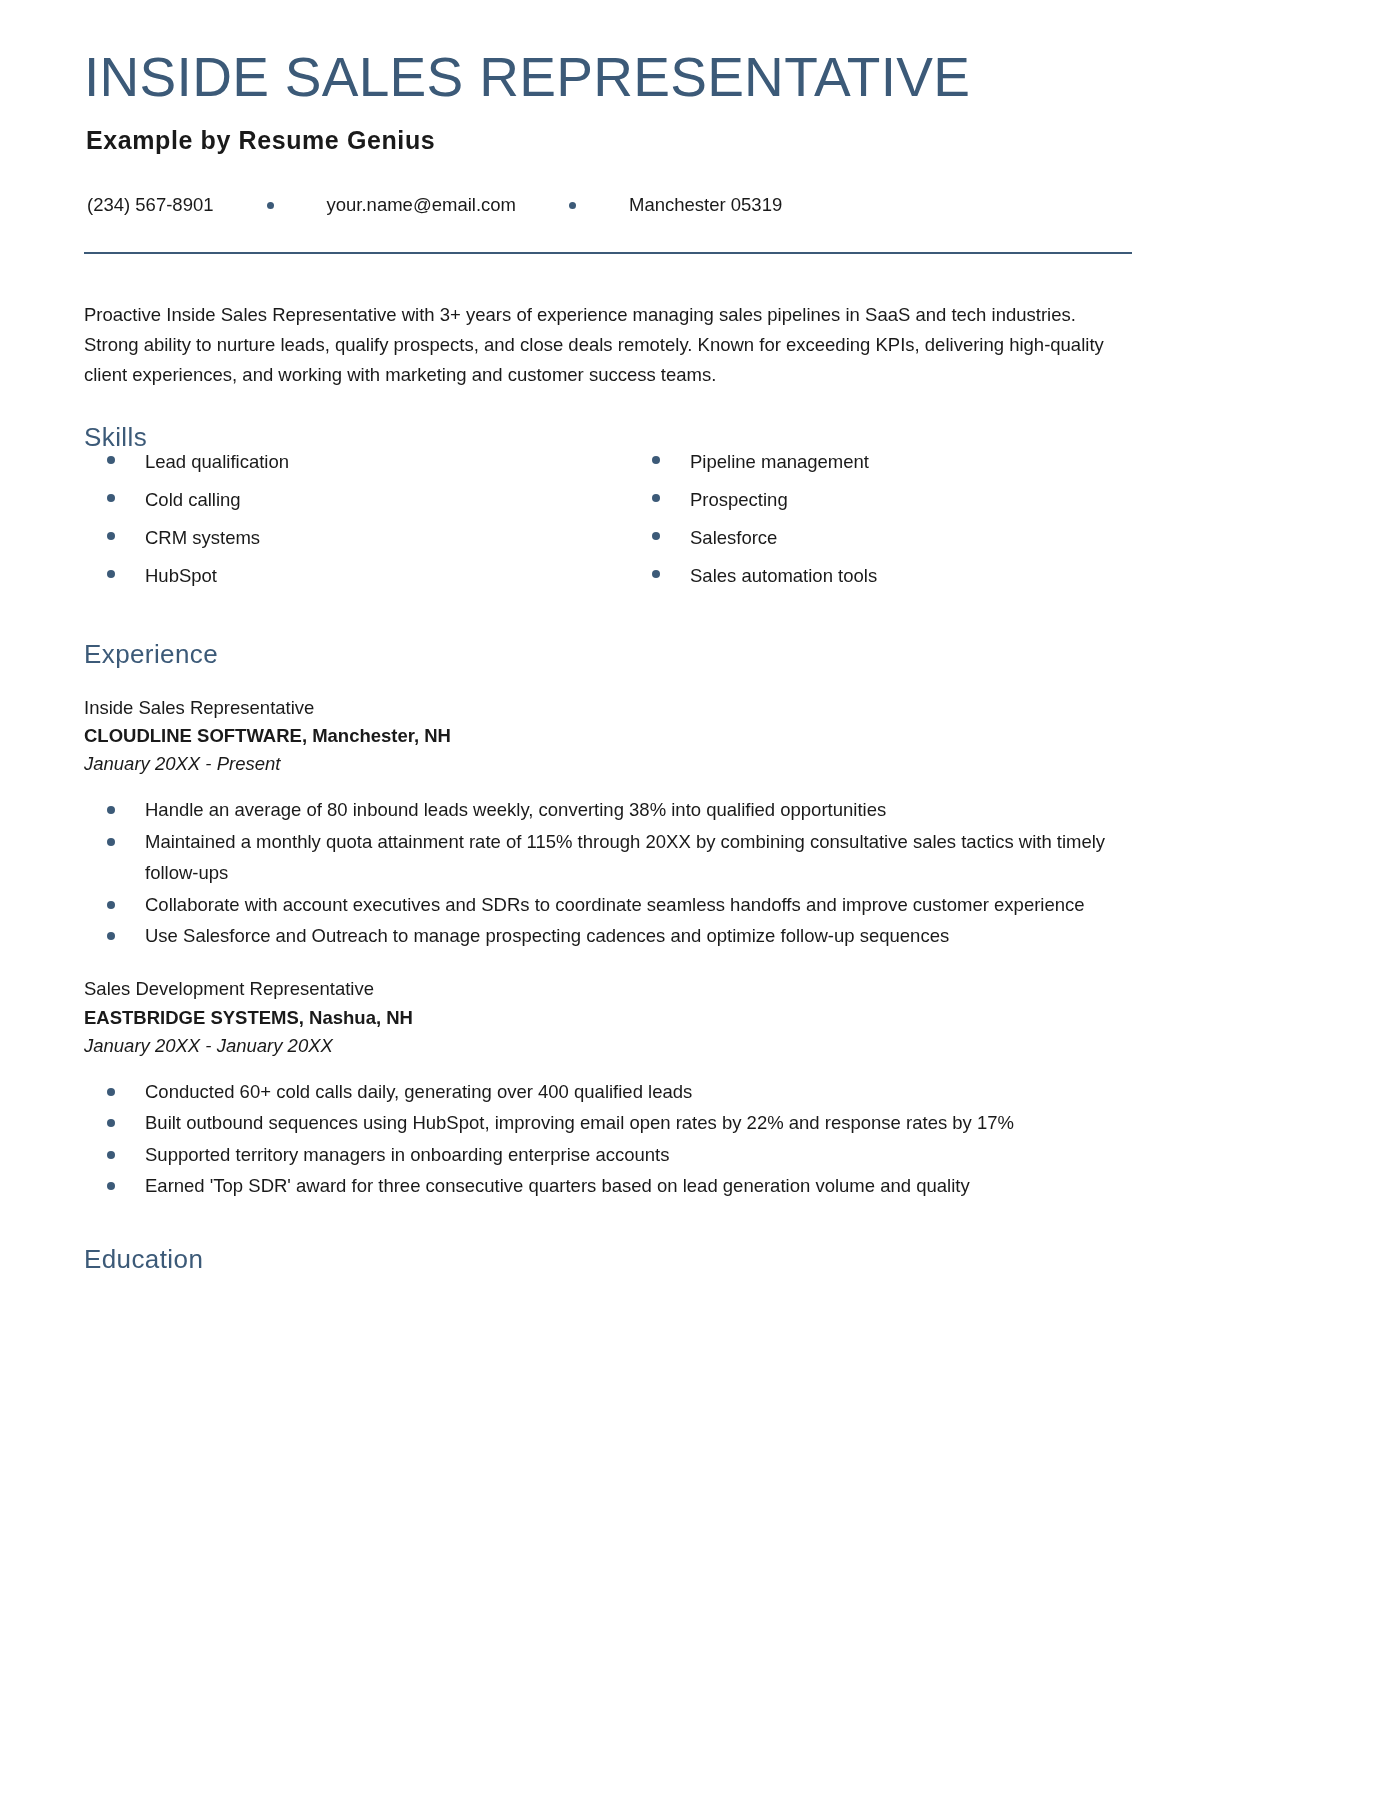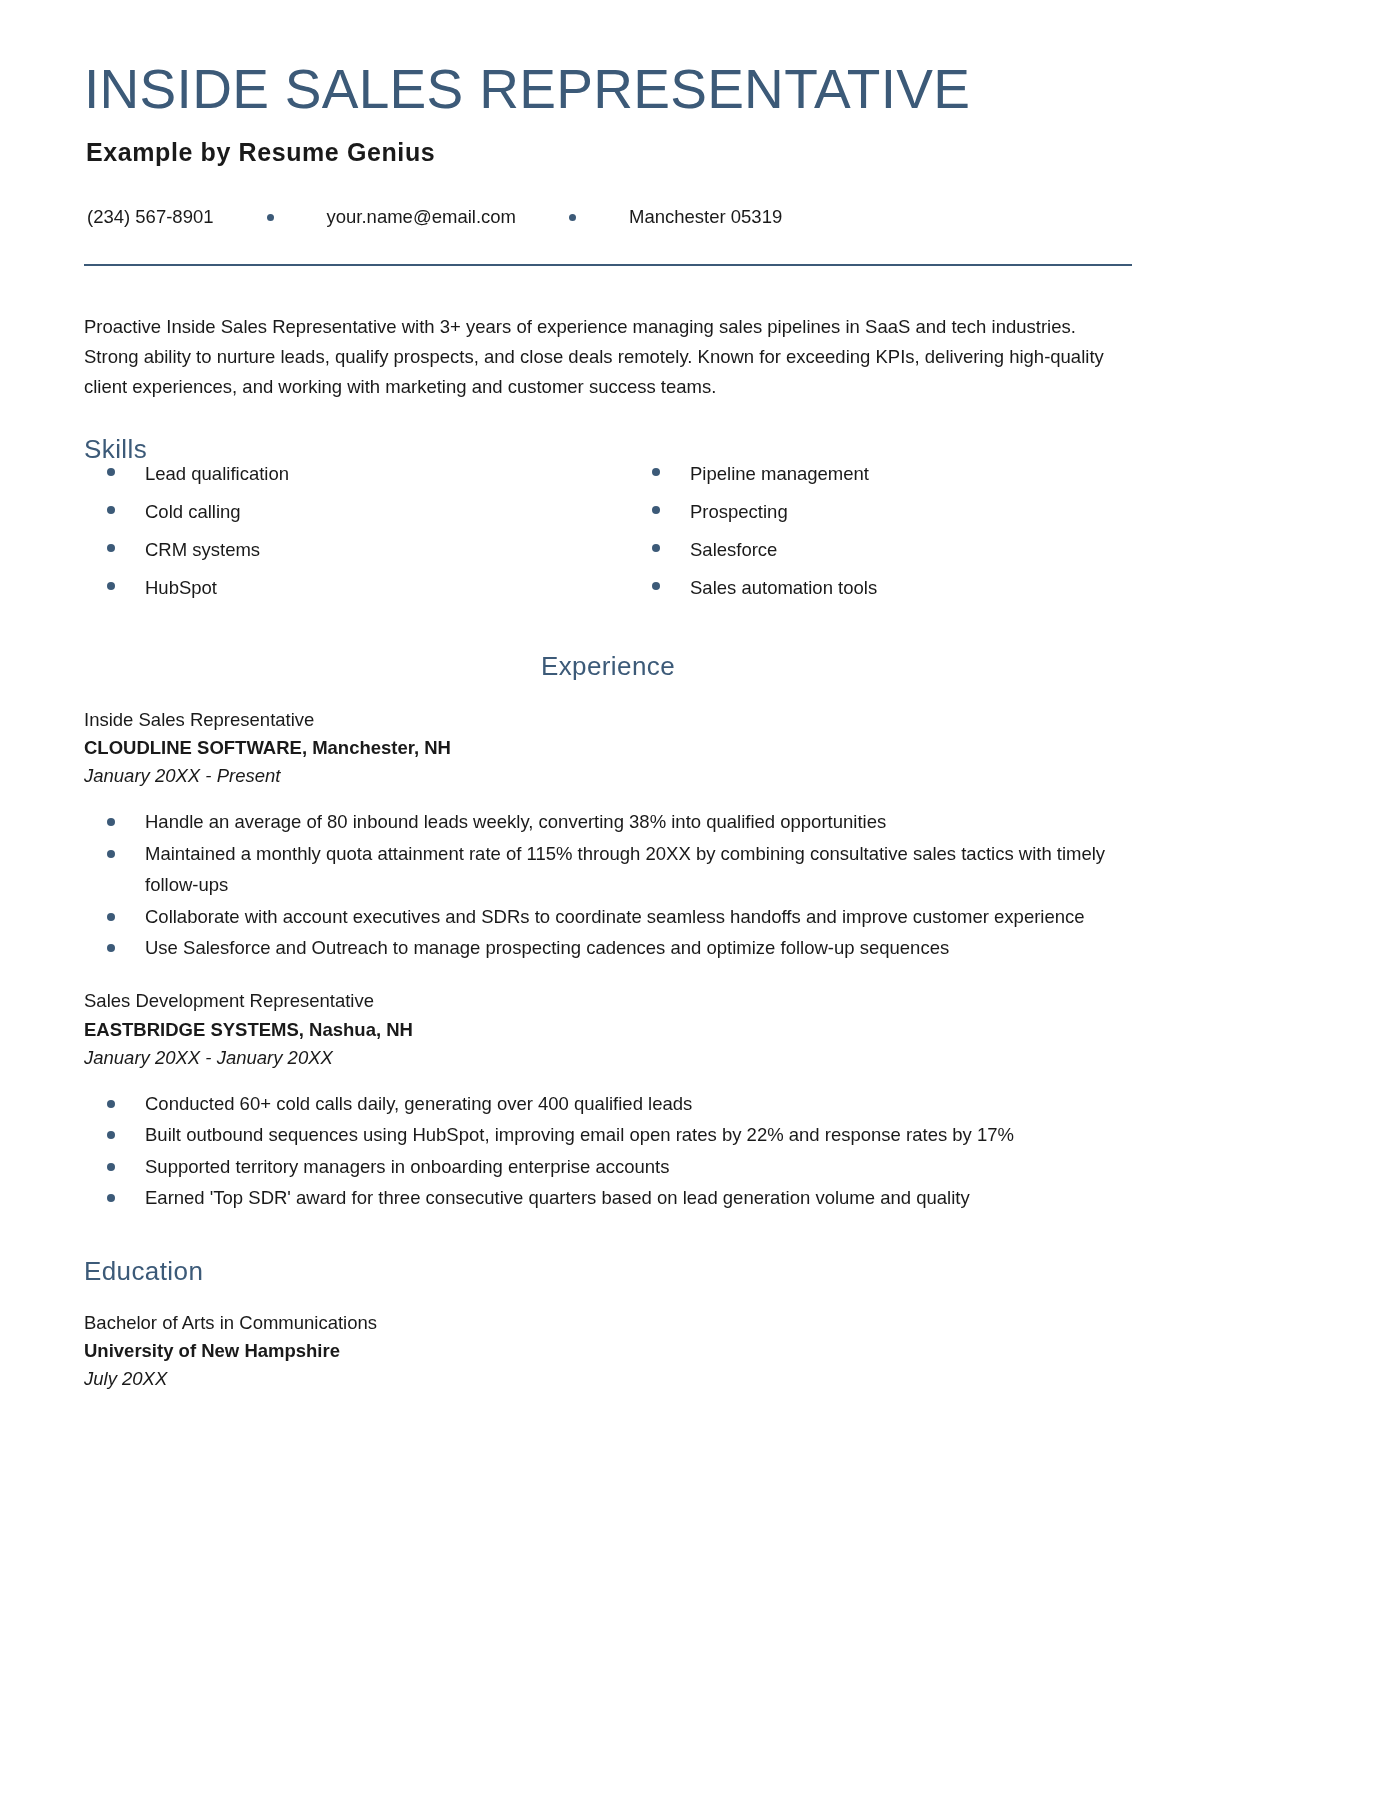--- a/index.html
+++ b/index.html
@@ -20,21 +20,21 @@
     width: 1400px;
     height: 1812px;
     background: #ffffff;
     box-sizing: border-box;
     padding: 0;
   }
 
   .content {
     position: absolute;
     left: 84px;
-    top: 12px;
+    top: 0;
     width: 1048px;
   }
 
   
   .resume-title {
     font-size: 55px;
     line-height: 1.0;
     font-weight: 400;
     letter-spacing: 0.3px;
     color: #3c5a78;
@@ -89,21 +89,21 @@
 
   
   .section-heading {
     font-size: 26px;
     font-weight: 400;
     color: #3c5a78;
     letter-spacing: 0.4px;
     margin: 0;
   }
   .section-skills  { margin-top: 32px; }
-  .section-experience { margin-top: 34px; text-align: center; }
+  .section-experience { margin-top: 34px; }
   .section-education  { margin-top: 42px; }
 
   
   .skills-grid {
     display: grid;
     grid-template-columns: 545px 503px;
     column-gap: 0;
   }
   .skill-item {
     display: flex;
@@ -293,20 +293,15 @@
           <span class="txt">Supported territory managers in onboarding enterprise accounts</span>
         </div>
         <div class="job-bullet">
           <span class="dot"></span>
           <span class="txt">Earned 'Top SDR' award for three consecutive quarters based on lead generation volume and quality</span>
         </div>
       </div>
     </div>
 
     <h2 class="section-heading section-education">Education</h2>
-    <div class="edu">
-      <div class="edu-degree">Bachelor of Arts in Communications</div>
-      <div class="edu-school">University of New Hampshire</div>
-      <div class="edu-date">July 20XX</div>
-    </div>
 
   </div>
 </div>
 
 </body></html>

